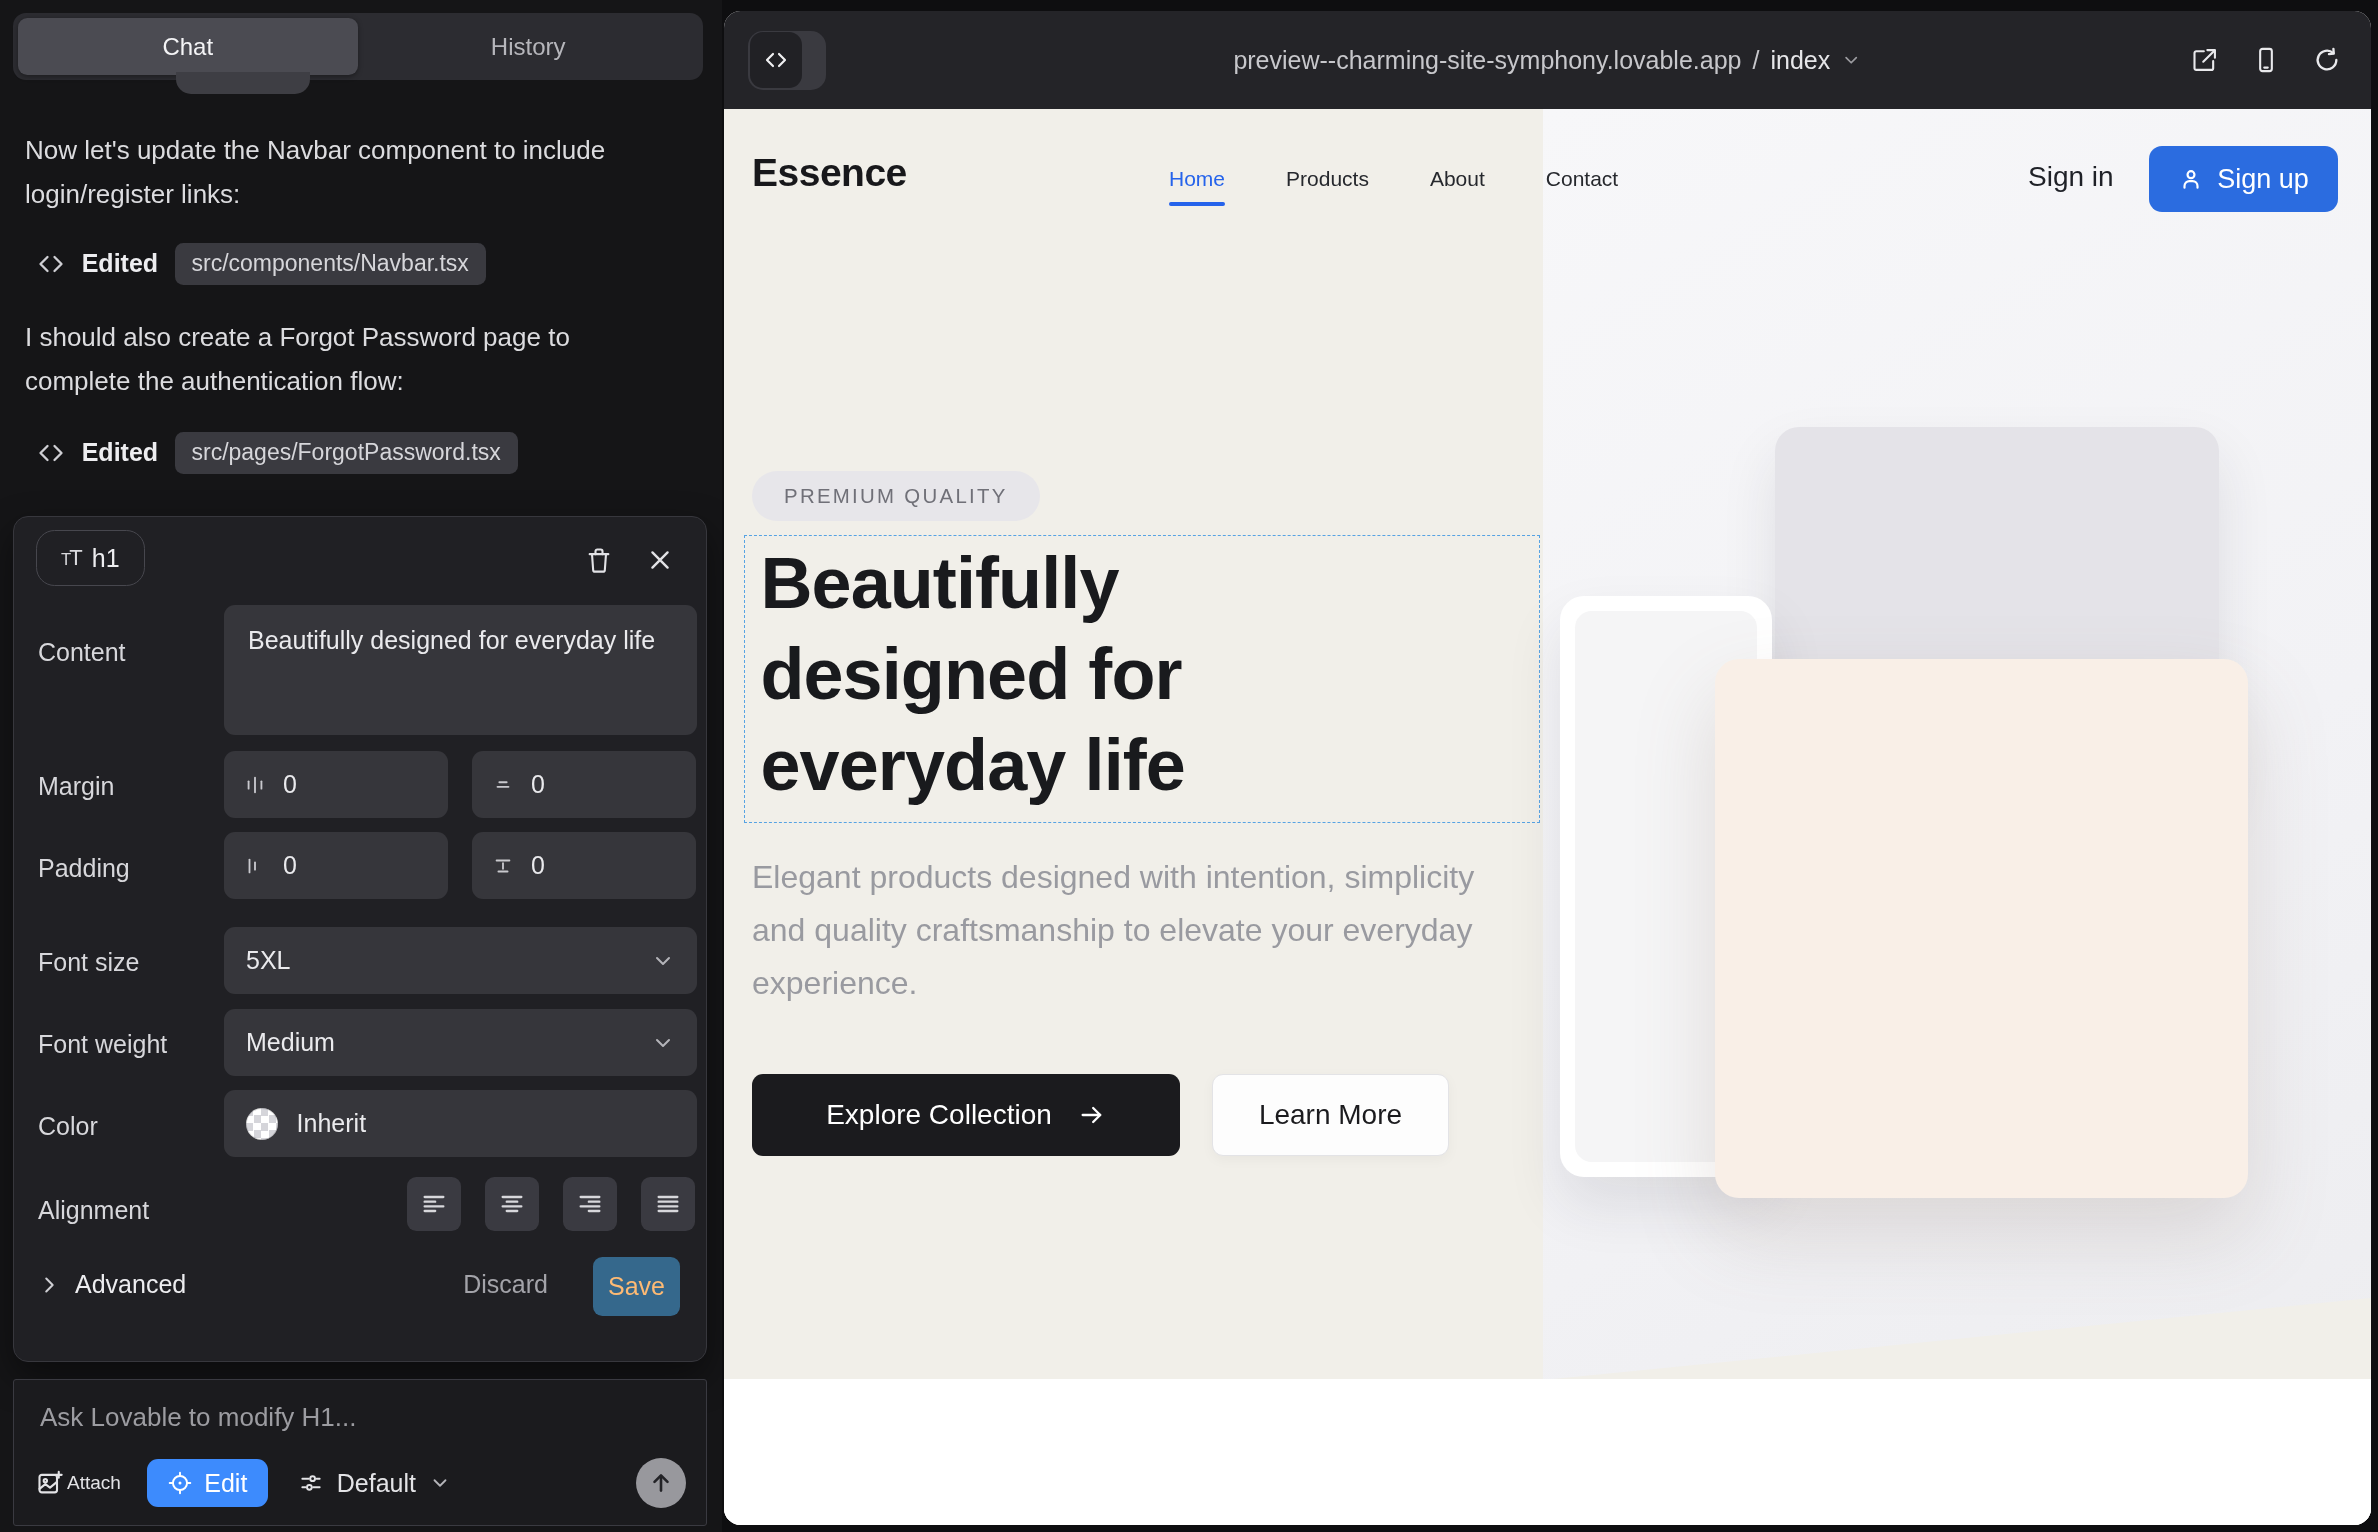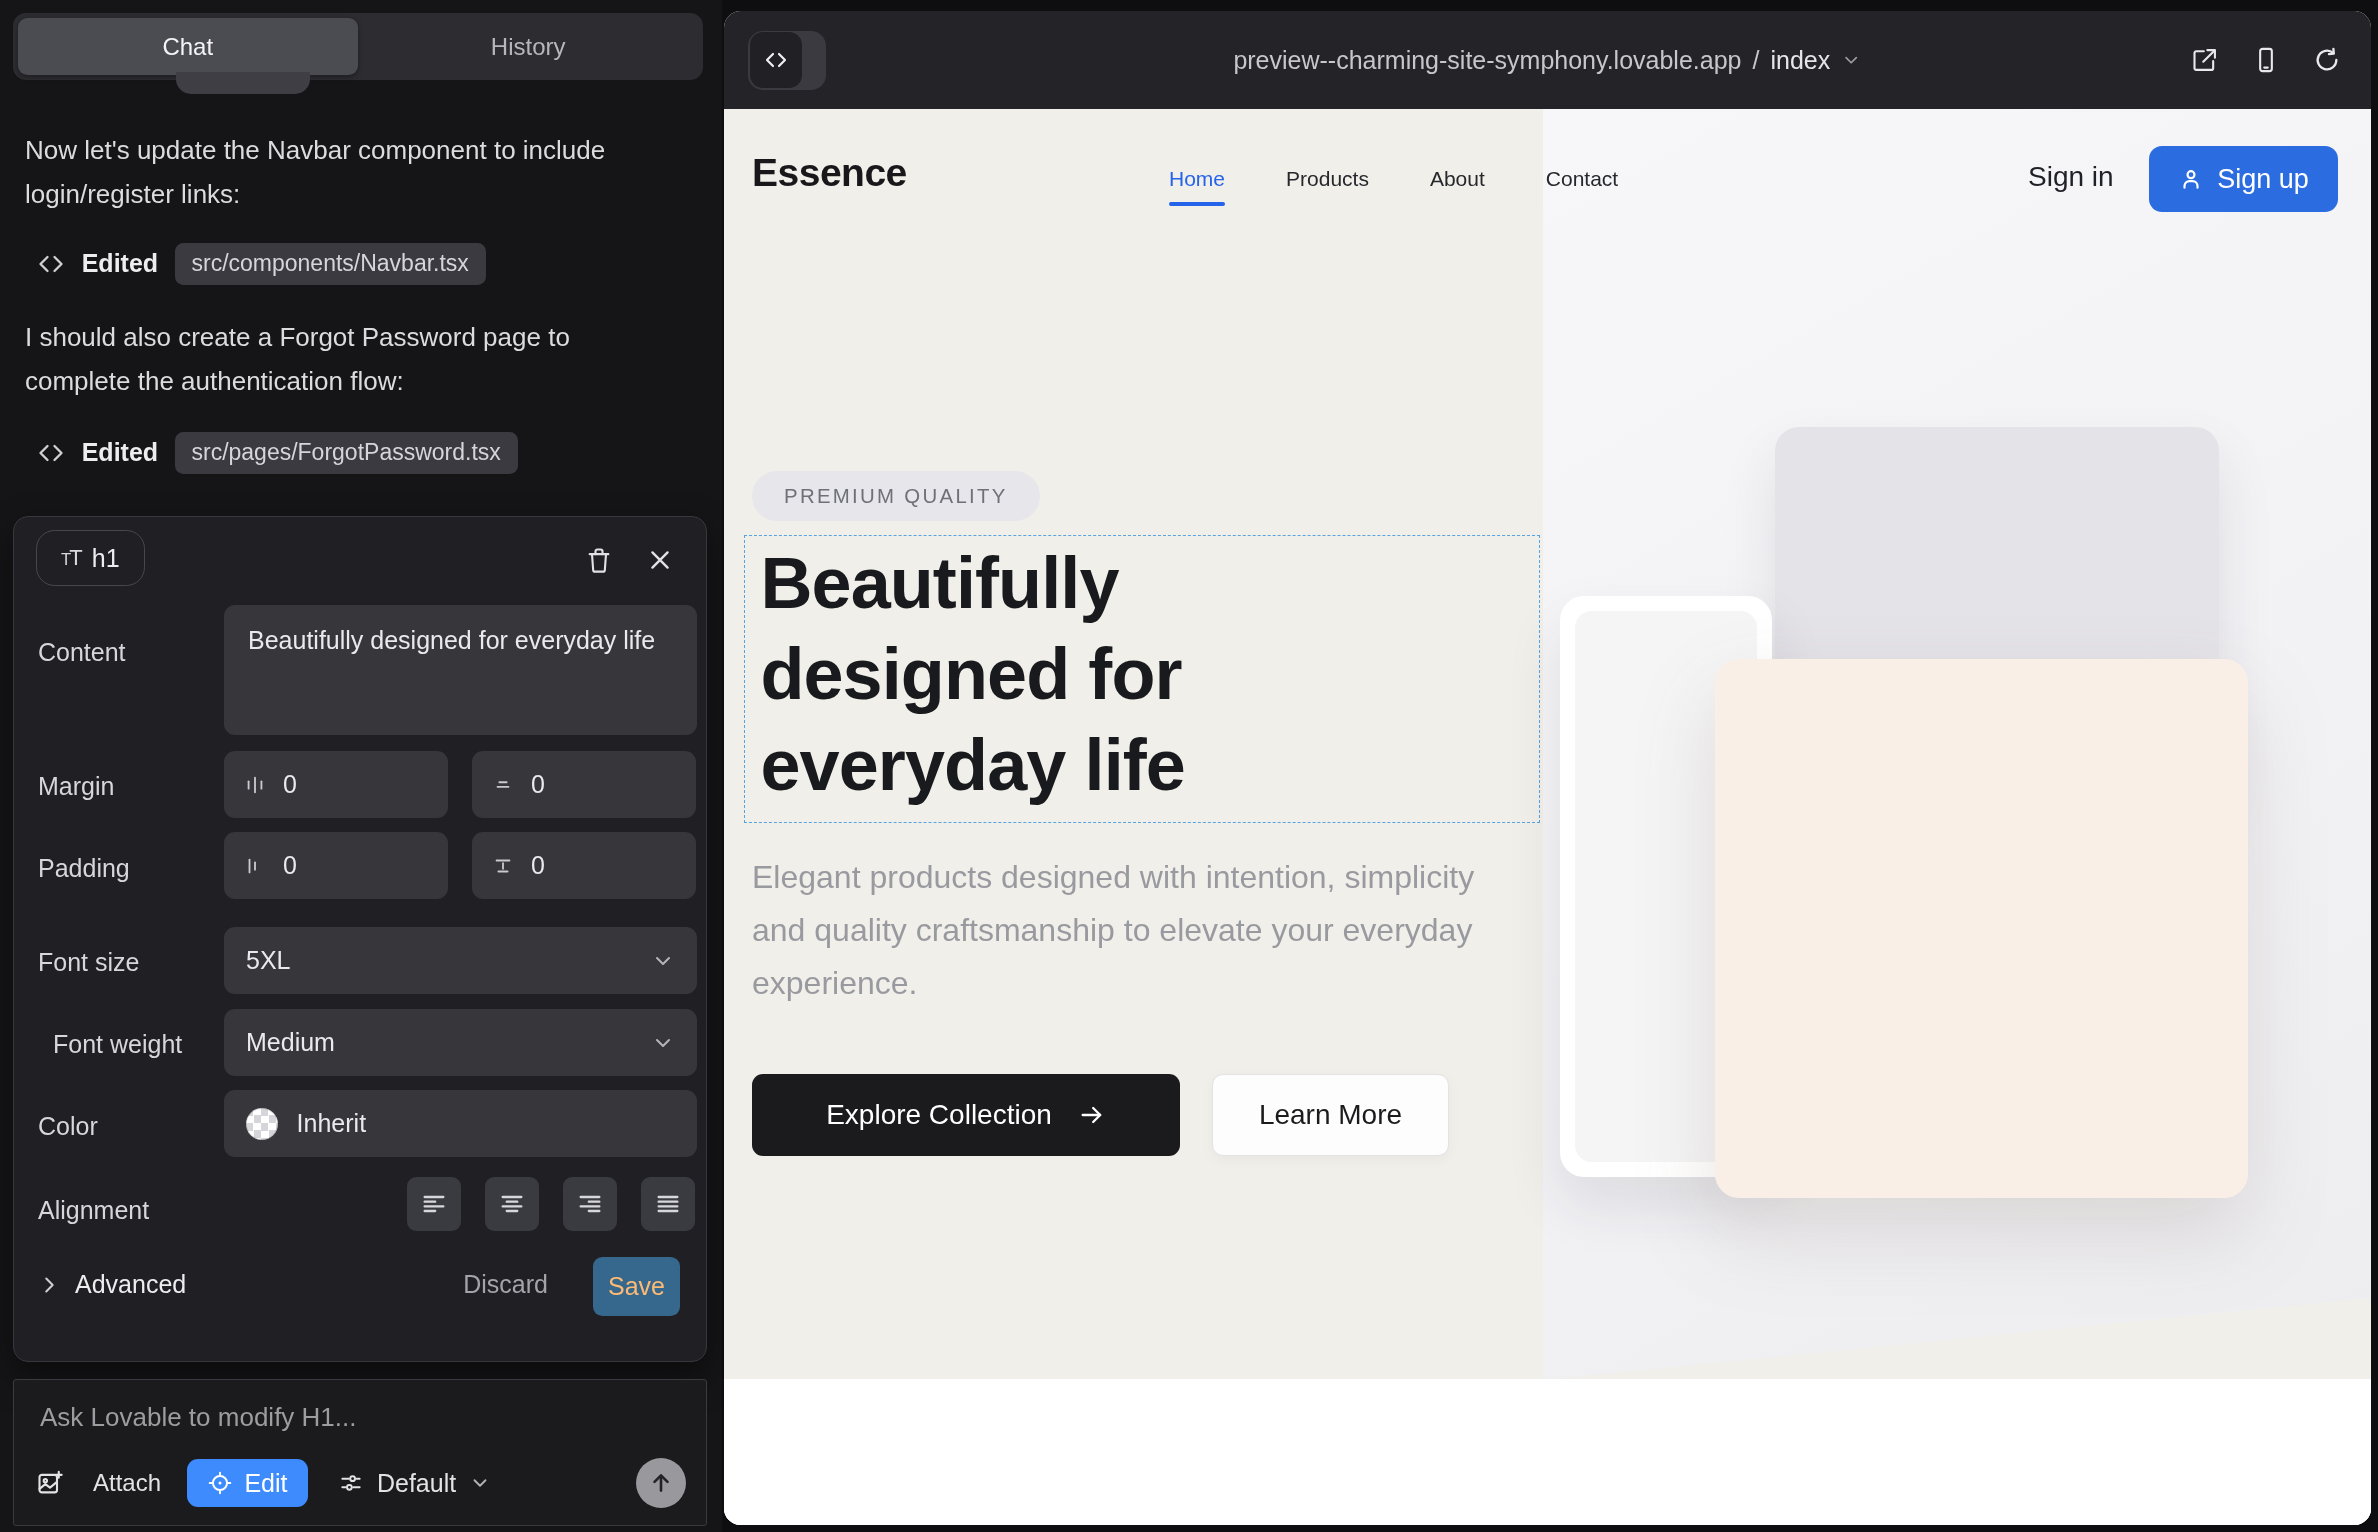--- a/index.html
+++ b/index.html
@@ -45,21 +45,21 @@
   .adv-row { position:absolute; left:24px; top:753px; display:flex; align-items:center; gap:15px; color:#ededf0; font-size:25px; cursor:pointer; }
   .adv-chev { color:#cfcfd4; display:flex; }
   #discard-btn { position:absolute; right:158px; top:753px; font-size:25px; color:#a3a3a9; cursor:pointer; }
   #save-btn { position:absolute; right:26px; top:740px; width:87px; height:59px; background:#35688c; border-radius:9.3px; color:#fdba74; font-size:25px; display:flex; align-items:center; justify-content:center; cursor:pointer; }
 
   
   #composer { position:absolute; left:13px; top:1379px; width:694px; height:147px; background:#1b1b1e; border:0.9px solid #3a3a41; border-radius:3px; }
   #composer-input { position:absolute; left:26px; top:22px; width:631px; background:transparent; border:none; outline:none; font-size:26px; color:#e8e8ea; font-family:"Liberation Sans",sans-serif; }
   #composer-input::placeholder { color:#9c9ca1; }
   .composer-bottom { position:absolute; left:22px; right:20.4px; bottom:15px; height:54px; display:flex; align-items:center; }
-  .attach { display:flex; align-items:center; gap:29px; color:#e3e3e6; font-size:24px; cursor:pointer; }
+  .attach { display:flex; align-items:center; gap:3px; color:#e3e3e6; font-size:19px; cursor:pointer; }
   .edit-pill { margin-left:26px; background:#3d8bfd; border-radius:11px; height:48px; padding:0 20.4px; display:flex; align-items:center; gap:11px; color:#fff; font-size:25px; cursor:pointer; }
   .mode-select { margin-left:30px; display:flex; align-items:center; gap:13px; color:#e3e3e6; font-size:25px; cursor:pointer; }
   .send-btn { margin-left:auto; width:50px; height:50px; border-radius:50%; background:#98989d; display:flex; align-items:center; justify-content:center; color:#232327; cursor:pointer; }
 
   
   #preview { position:absolute; left:724px; top:11px; width:1647px; height:1514px; border-radius:16.7px; overflow:hidden; background:#ffffff; }
   #chrome { position:absolute; top:0; left:0; right:0; height:98px; background:#242428; }
   .code-toggle { position:absolute; left:24px; top:19.5px; width:78px; height:59px; background:#3a3a40; border-radius:15px; cursor:pointer; }
   .code-toggle-knob { position:absolute; left:1.9px; top:1.9px; width:52px; height:56px; background:#212125; border-radius:13px; display:flex; align-items:center; justify-content:center; color:#f0f0f2; }
   .url-bar { position:absolute; left:0; right:0; top:0; height:98px; display:flex; align-items:center; justify-content:center; gap:11px; font-size:25px; color:#c7c7cb; }
@@ -200,21 +200,21 @@
     <div class="ed-label" style="top:431px;">Font size</div>
     <div class="ed-field select-field ed-area" style="top:410px;">
       <span>5XL</span>
       <span class="chev">
         <svg width="24" height="24" viewBox="0 0 24 24" fill="none" stroke="currentColor" stroke-width="2" stroke-linecap="round" stroke-linejoin="round">
             <polyline points="6 9 12 15 18 9"></polyline>
           </svg>
       </span>
     </div>
 
-    <div class="ed-label" style="top:513px;margin-left:15px;">Font weight</div>
+    <div class="ed-label" style="top:513px;">Font weight</div>
     <div class="ed-field select-field ed-area" style="top:492px;">
       <span>Medium</span>
       <span class="chev">
         <svg width="24" height="24" viewBox="0 0 24 24" fill="none" stroke="currentColor" stroke-width="2" stroke-linecap="round" stroke-linejoin="round">
             <polyline points="6 9 12 15 18 9"></polyline>
           </svg>
       </span>
     </div>
 
     <div class="ed-label" style="top:595px;">Color</div>

